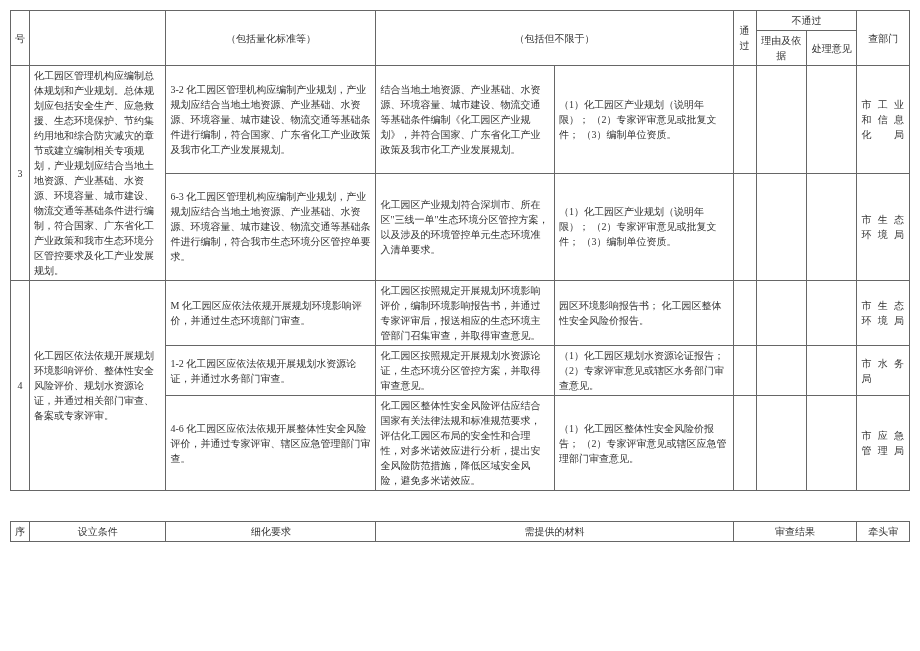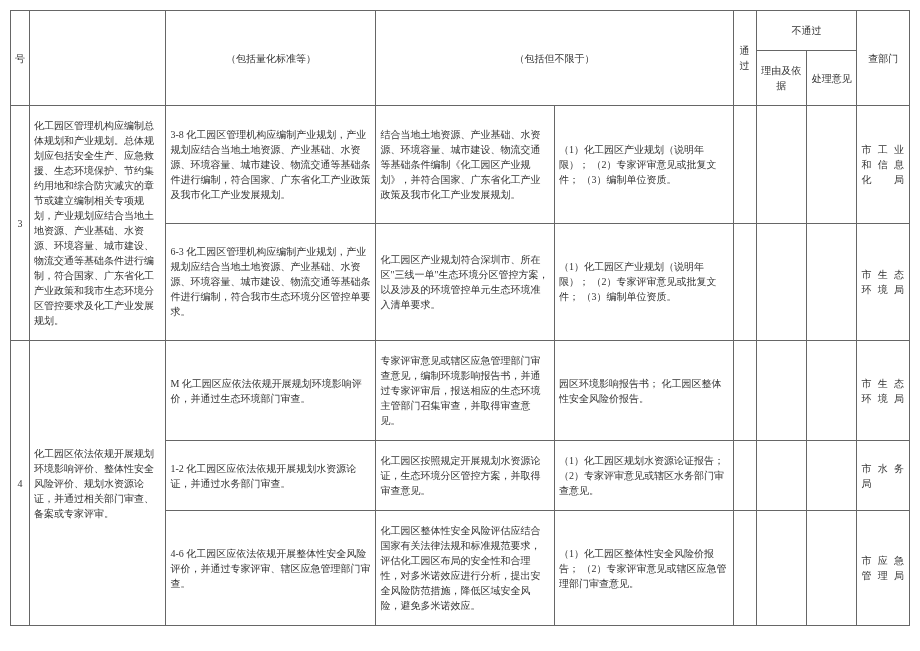--- a/index.html
+++ b/index.html
@@ -10,21 +10,21 @@
       padding: 10px;
       color: #333;
     }
     table {
       border-collapse: collapse;
       width: 100%;
       table-layout: fixed;
     }
     td, th {
       border: 1px solid #666;
-      padding: 12px 4px;
+      padding: 2px 4px;
       vertical-align: middle;
       text-align: left;
       line-height: 1.5;
       word-wrap: break-word;
     }
     .center { text-align: center; }
     .spacer { height: 30px; border: none; }
     .col-num { width: 18px; }
     .col-cond { width: 130px; }
     .col-detail { width: 200px; }
@@ -62,21 +62,21 @@
     <td rowspan="2" class="center">查部门</td>
   </tr>
   <tr>
     <td class="center">理由及依据</td>
     <td class="center">处理意见</td>
   </tr>
 
   <tr>
     <td rowspan="2" class="center">3</td>
     <td rowspan="2">化工园区管理机构应编制总体规划和产业规划。总体规划应包括安全生产、应急救援、生态环境保护、节约集约用地和综合防灾减灾的章节或建立编制相关专项规划，产业规划应结合当地土地资源、产业基础、水资源、环境容量、城市建设、物流交通等基础条件进行编制，符合国家、广东省化工产业政策和我市生态环境分区管控要求及化工产业发展规划。</td>
-    <td>3-8 化工园区管理机构应编制产业规划，产业规划应结合当地土地资源、产业基础、水资源、环境容量、城市建设、物流交通等基础条件进行编制，符合国家、广东省化工产业政策及我市化工产业发展规划。</td>
+    <td>3-2 化工园区管理机构应编制产业规划，产业规划应结合当地土地资源、产业基础、水资源、环境容量、城市建设、物流交通等基础条件进行编制，符合国家、广东省化工产业政策及我市化工产业发展规划。</td>
     <td>结合当地土地资源、产业基础、水资源、环境容量、城市建设、物流交通等基础条件编制《化工园区产业规划》，并符合国家、广东省化工产业政策及我市化工产业发展规划。</td>
     <td>（1）化工园区产业规划（说明年限）；
 （2）专家评审意见或批复文件；
 （3）编制单位资质。</td>
     <td></td>
     <td></td>
     <td></td>
     <td class="dept">市工业和信息化局</td>
   </tr>
   <tr>
@@ -88,21 +88,21 @@
     <td></td>
     <td></td>
     <td></td>
     <td class="dept">市生态环境局</td>
   </tr>
 
   <tr>
     <td rowspan="3" class="center">4</td>
     <td rowspan="3">化工园区依法依规开展规划环境影响评价、整体性安全风险评价、规划水资源论证，并通过相关部门审查、备案或专家评审。</td>
     <td>M 化工园区应依法依规开展规划环境影响评价，并通过生态环境部门审查。</td>
-    <td>专家评审意见或辖区应急管理部门审查意见，编制环境影响报告书，并通过专家评审后，报送相应的生态环境主管部门召集审查，并取得审查意见。</td>
+    <td>化工园区按照规定开展规划环境影响评价，编制环境影响报告书，并通过专家评审后，报送相应的生态环境主管部门召集审查，并取得审查意见。</td>
     <td>园区环境影响报告书；
 化工园区整体性安全风险价报告。</td>
     <td></td>
     <td></td>
     <td></td>
     <td class="dept">市生态环境局</td>
   </tr>
   <tr>
     <td>1-2 化工园区应依法依规开展规划水资源论证，并通过水务部门审查。</td>
     <td>化工园区按照规定开展规划水资源论证，生态环境分区管控方案，并取得审查意见。</td>

